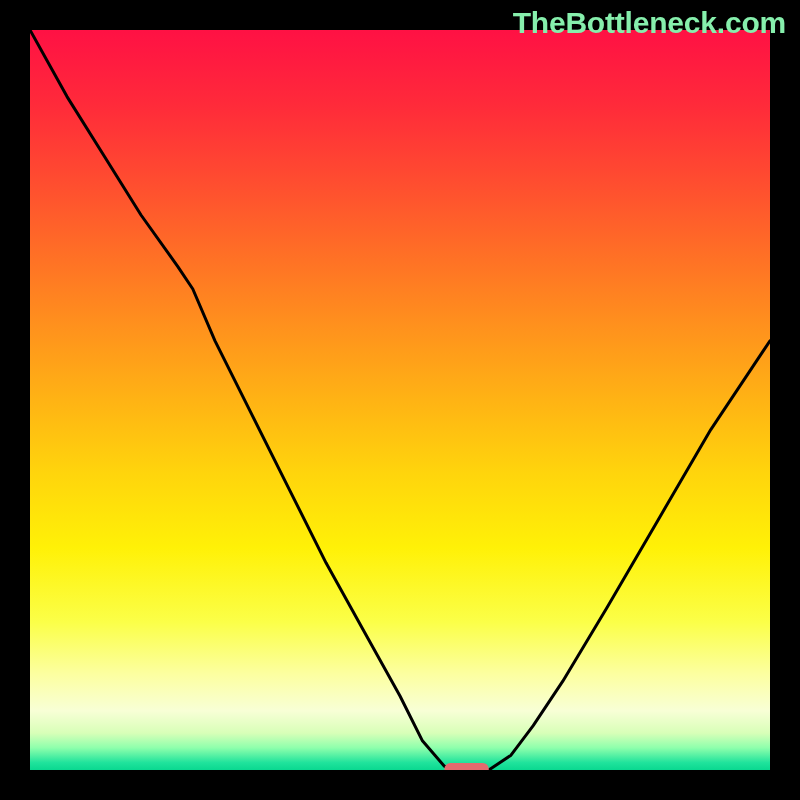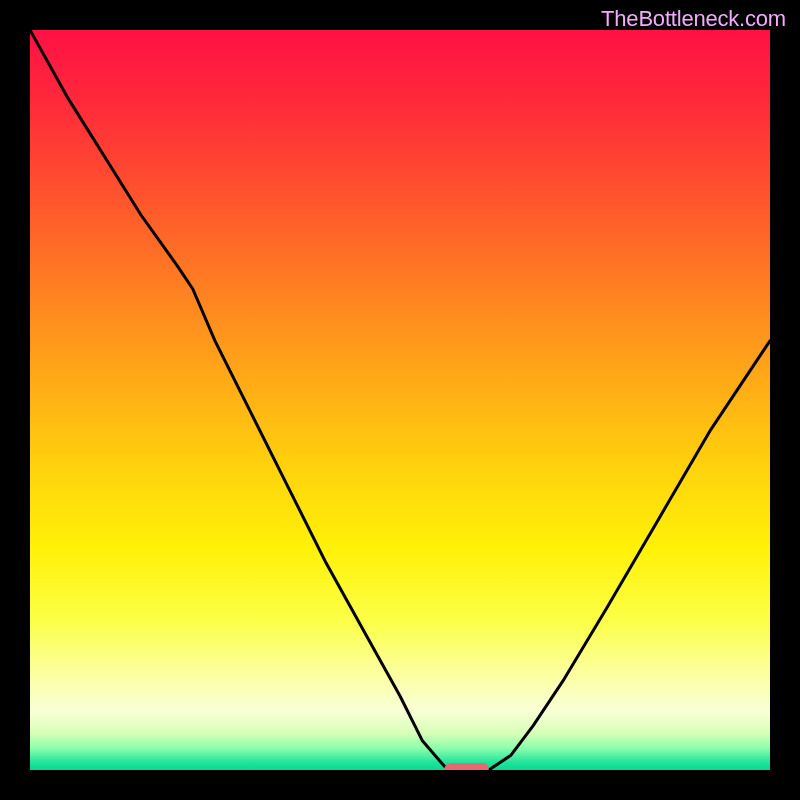--- a/index.html
+++ b/index.html
@@ -45,23 +45,23 @@
     position: absolute;
     left: 0;
     top: 0;
     width: 740px;
     height: 740px;
   }
   .attribution {
     position: absolute;
     top: 6px;
     right: 14px;
-    color: #f0abfc;
-    font-size: 22px;
-    font-weight: 400;
+    color: #86efac;
+    font-size: 30px;
+    font-weight: 700;
     letter-spacing: -0.2px;
   }
 </style>
 </head>
 <body>
 
 <div class="frame">
   <div class="plot">
     <svg class="svg-layer" viewBox="0 0 740 740" preserveAspectRatio="none">
       <path id="curve-path" fill="none" stroke="#000000" stroke-width="3" stroke-linecap="round" stroke-linejoin="round" d="M0.0 0.0 L37.0 66.6 L74.0 125.8 L111.0 185.0 L148.0 236.8 L162.8 259.0 L185.0 310.8 L222.0 384.8 L259.0 458.8 L296.0 532.8 L333.0 599.4 L370.0 666.0 L392.2 710.4 L414.4 736.3 L429.2 740.0 L458.8 740.0 L481.0 725.2 L503.2 695.6 L532.8 651.2 L577.2 577.2 L629.0 488.4 L680.8 399.6 L740.0 310.8"></path>

